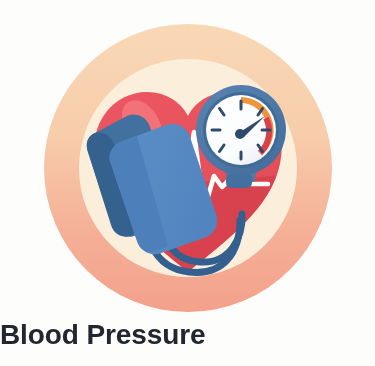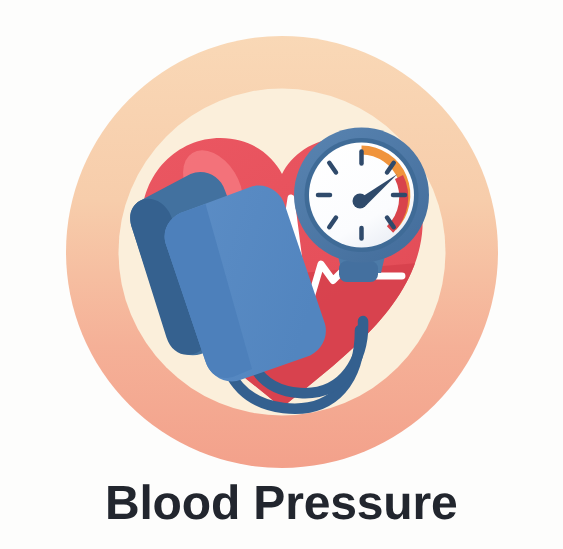--- a/index.html
+++ b/index.html
@@ -32,23 +32,23 @@
   #icon-stage svg {
     display: block;
     width: 288px;
     height: 288px;
   }
   #caption {
     position: absolute;
     left: 0;
     top: 318px;
     width: 375px;
-    text-align: center;
+    text-align: left;
     font-family: "Liberation Sans", sans-serif;
-    font-size: 32px;
+    font-size: 28px;
     font-weight: bold;
     letter-spacing: -0.1px;
     color: #22262e;
     line-height: 34px;
     user-select: none;
   }
 </style>
 </head>
 <body>
 

